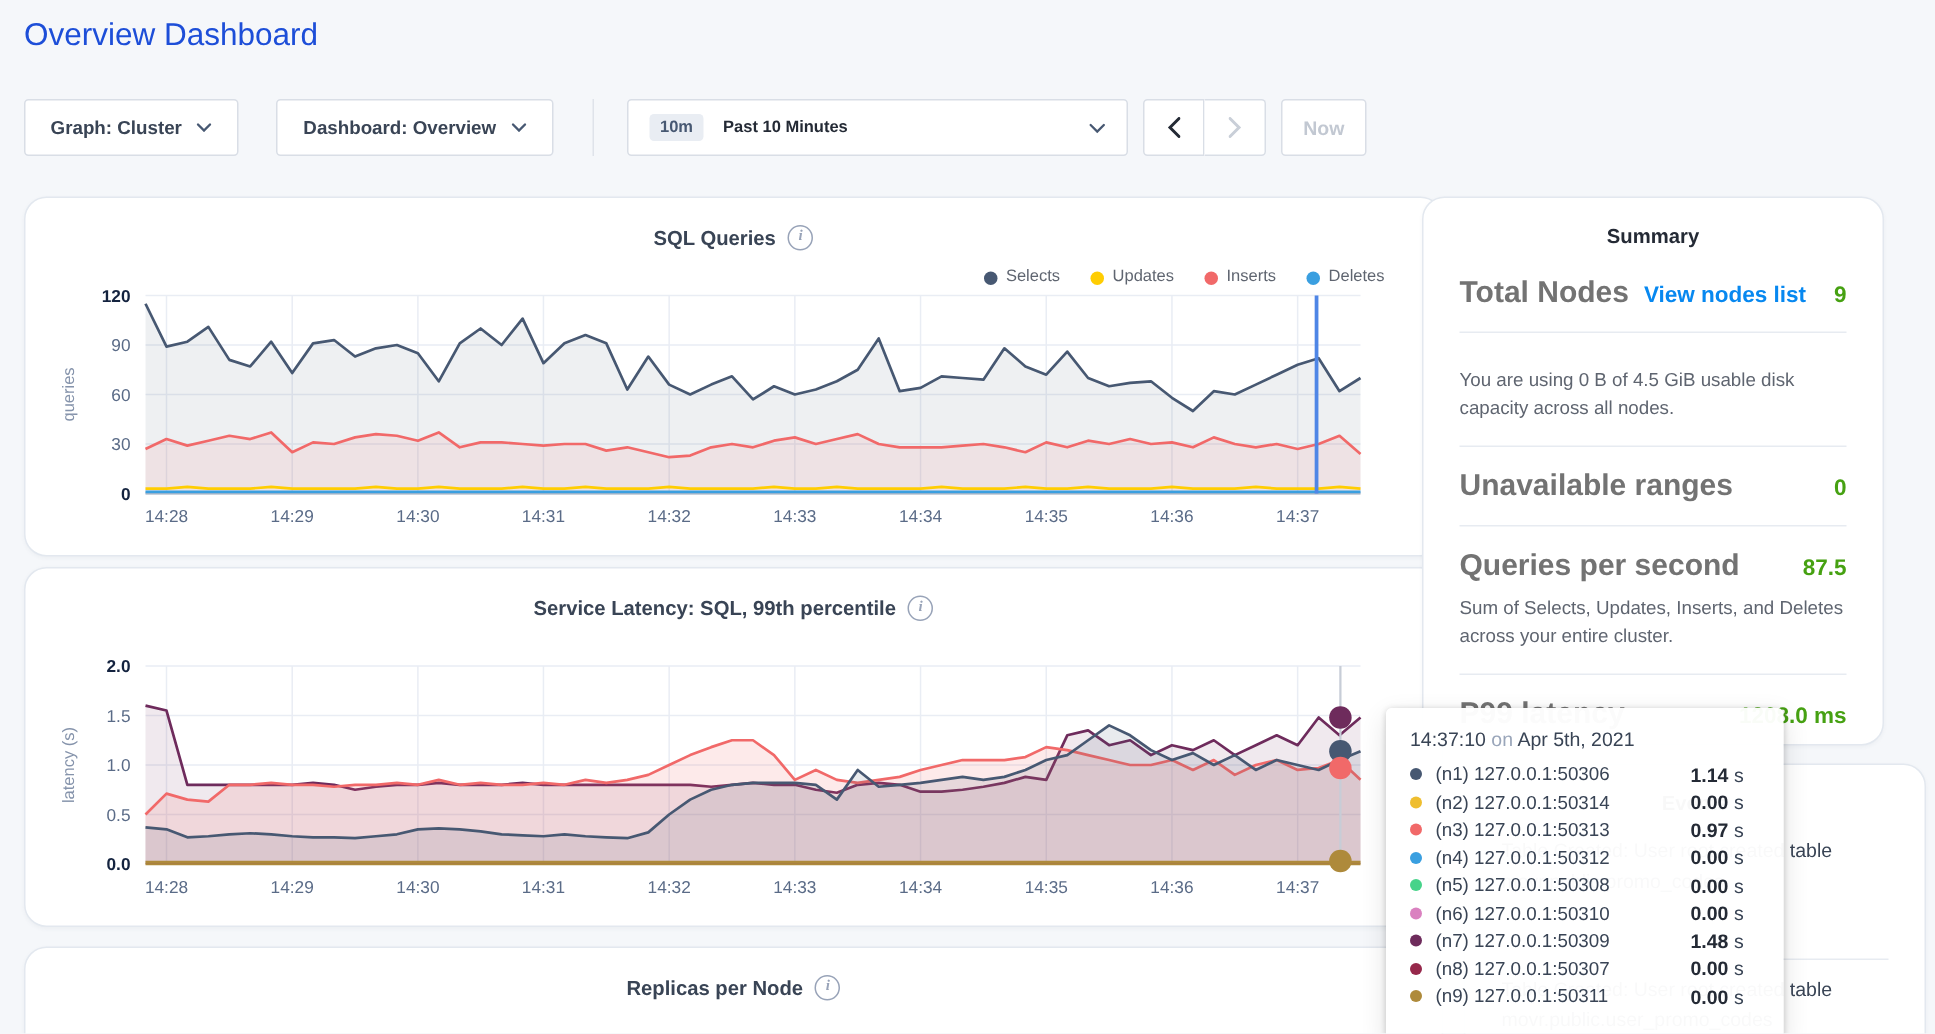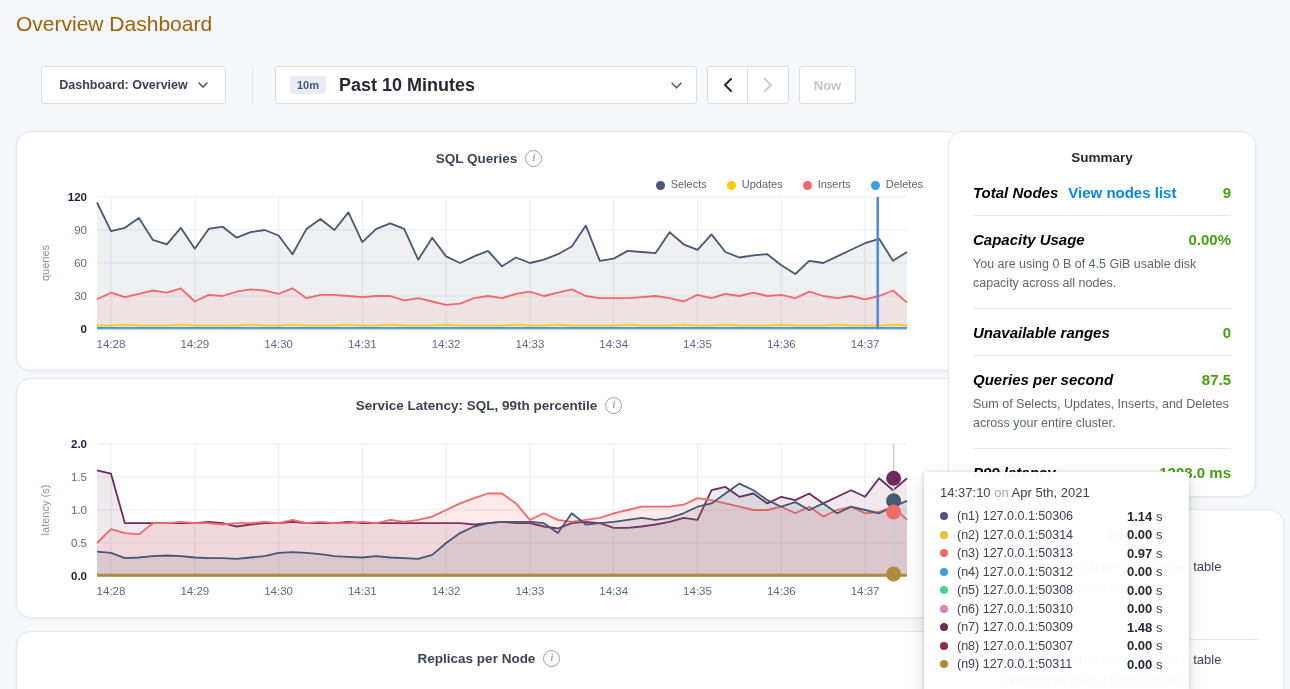--- a/index.html
+++ b/index.html
@@ -1,30 +1,30 @@
 <!DOCTYPE html>
 <html><head>
 <meta charset="utf-8">
 <style>
   html,body{margin:0;padding:0;background:#f5f7fa;}
   .page{position:relative;width:1290px;height:689px;overflow:hidden;background:#f5f7fa;
         font-family:"Liberation Sans",sans-serif;color:#394455;}
-  h1.page-title{position:absolute;left:16px;top:12px;margin:0;font-size:21px;font-weight:500;color:#a16207;}
+  h1.page-title{position:absolute;left:16px;top:12px;margin:0;font-size:21px;font-weight:500;color:#1d4ed8;}
 
   
   .toolbar{position:absolute;left:16px;top:66px;height:38px;display:flex;align-items:stretch;}
   .btn{background:#fff;border:1px solid #d9dee6;border-radius:3px;display:flex;align-items:center;
        justify-content:center;font-family:inherit;cursor:pointer;color:#394455;}
   .dd{font-size:12.5px;font-weight:bold;gap:10px;padding:0 16px;}
   .dd1{width:143px;}
   .dd2{width:185px;margin-left:25px;}
   .vdiv{width:1px;background:#dfe3ea;margin-left:26px;}
-  .timepicker{width:422px;margin-left:22px;justify-content:center;padding:0 14px;gap:13px;}
+  .timepicker{width:334px;margin-left:22px;justify-content:center;padding:0 14px;gap:13px;}
   .tbadge{background:#e9edf3;color:#475872;font-size:11px;font-weight:bold;padding:3px 7px;border-radius:3px;}
-  .tlabel{font-size:18px;font-weight:bold;color:#242a35;}
+  .tlabel{font-size:11px;font-weight:bold;color:#242a35;}
   .timepicker .chev{margin-left:auto;}
   .pager{display:flex;margin-left:10px;}
   .pager .btn{width:41px;border-radius:0;}
   .pager .btn:first-child{border-radius:3px 0 0 3px;}
   .pager .btn:last-child{border-radius:0 3px 3px 0;border-left:none;}
   .nowbtn{width:57px;margin-left:10px;font-size:13px;font-weight:bold;color:#c2c8d2;}
 
   
   .card{position:absolute;background:#fff;border:1px solid #e3e8ef;border-radius:15px;
         box-shadow:0 1px 3px rgba(60,70,90,.05);}
@@ -45,21 +45,21 @@
   .legend-label{font-size:11px;color:#5f6570;}
   svg.chart{position:absolute;left:18px;top:57px;}
   svg.chart text{font-family:"Liberation Sans",sans-serif;}
 
   
   .side-heading{padding:18px 24px 4px;text-align:center;font-size:13.5px;font-weight:bold;color:#242a35;}
   #summary-rows{padding:0 24px;}
   .sum-section{border-bottom:1px solid #e7ebf1;padding:15px 0 14px;}
   .sum-section:last-child{border-bottom:none;}
   .sum-row{display:flex;align-items:baseline;gap:10px;}
-  .sum-label{font-size:15px;font-weight:bold;color:#000000;font-style:italic;}
+  .sum-label{font-size:20px;font-weight:bold;color:#737373;}
   .sum-link{font-size:15px;font-weight:bold;color:#0788f0;cursor:pointer;}
   .sum-value{margin-left:auto;font-size:15px;font-weight:bold;color:#46a112;white-space:nowrap;}
   .sum-desc{margin-top:7px;font-size:12.5px;line-height:1.55;color:#5f6570;}
 
   
   .event-item{padding:10px 24px 14px;font-size:13px;line-height:1.6;color:#394455;}
   .event-item.first{padding-bottom:40px;}
   .event-divider{border-top:1px solid #e7ebf1;margin:0 24px;}
 
   
@@ -74,20 +74,26 @@
   .tt-value{margin-left:auto;width:46px;font-size:13px;font-weight:bold;color:#242a35;white-space:nowrap;}
   .tt-unit{font-weight:normal;color:#394455;}
 </style>
 </head>
 <body>
 
 <div class="page">
   <h1 class="page-title">Overview Dashboard</h1>
 
   <div class="toolbar">
+    <button class="btn dd dd1">
+      <span>Graph: Cluster</span>
+      <svg class="chev" width="10" height="6" viewBox="0 0 10 6">
+          <path d="M1 1l4 4 4-4" stroke="#475872" stroke-width="1.6" fill="none" stroke-linecap="round"></path>
+        </svg>
+    </button>
     <button class="btn dd dd2">
       <span>Dashboard: Overview</span>
       <svg class="chev" width="10" height="6" viewBox="0 0 10 6">
           <path d="M1 1l4 4 4-4" stroke="#475872" stroke-width="1.6" fill="none" stroke-linecap="round"></path>
         </svg>
     </button>
     <div class="vdiv"></div>
     <button class="btn timepicker">
       <span class="tbadge">10m</span>
       <span class="tlabel">Past 10 Minutes</span>
@@ -240,24 +246,20 @@
     <div class="side-heading">Summary</div>
     <div id="summary-rows">
         <div class="sum-section">
           <div class="sum-row">
             <span class="sum-label">Total Nodes</span>
             <span class="sum-link">View nodes list</span>
             <span class="sum-value">9</span>
           </div>
         </div>
         <div class="sum-section">
-          <div class="sum-row">
-            <span class="sum-label">Capacity Usage</span>
-            <span class="sum-value">0.00%</span>
-          </div>
           <div class="sum-desc">You are using 0 B of 4.5 GiB usable disk capacity across all nodes.</div>
         </div>
         <div class="sum-section">
           <div class="sum-row">
             <span class="sum-label">Unavailable ranges</span>
             <span class="sum-value">0</span>
           </div>
         </div>
         <div class="sum-section">
           <div class="sum-row">

